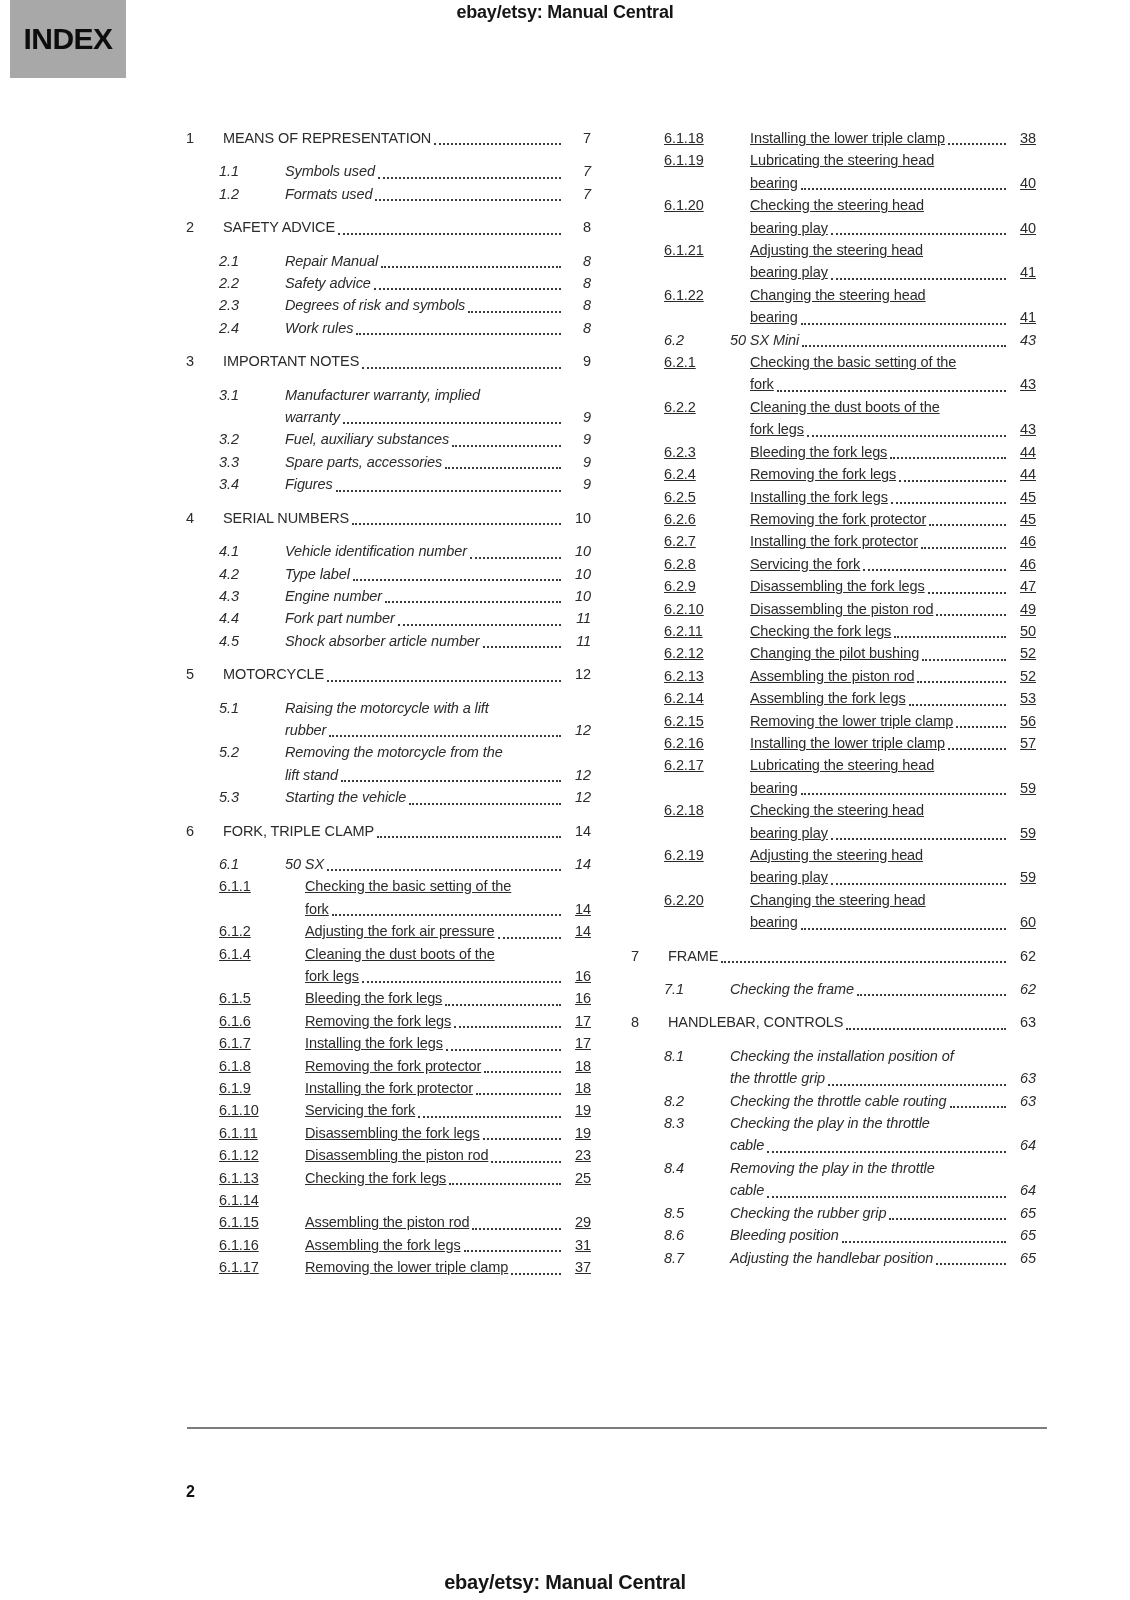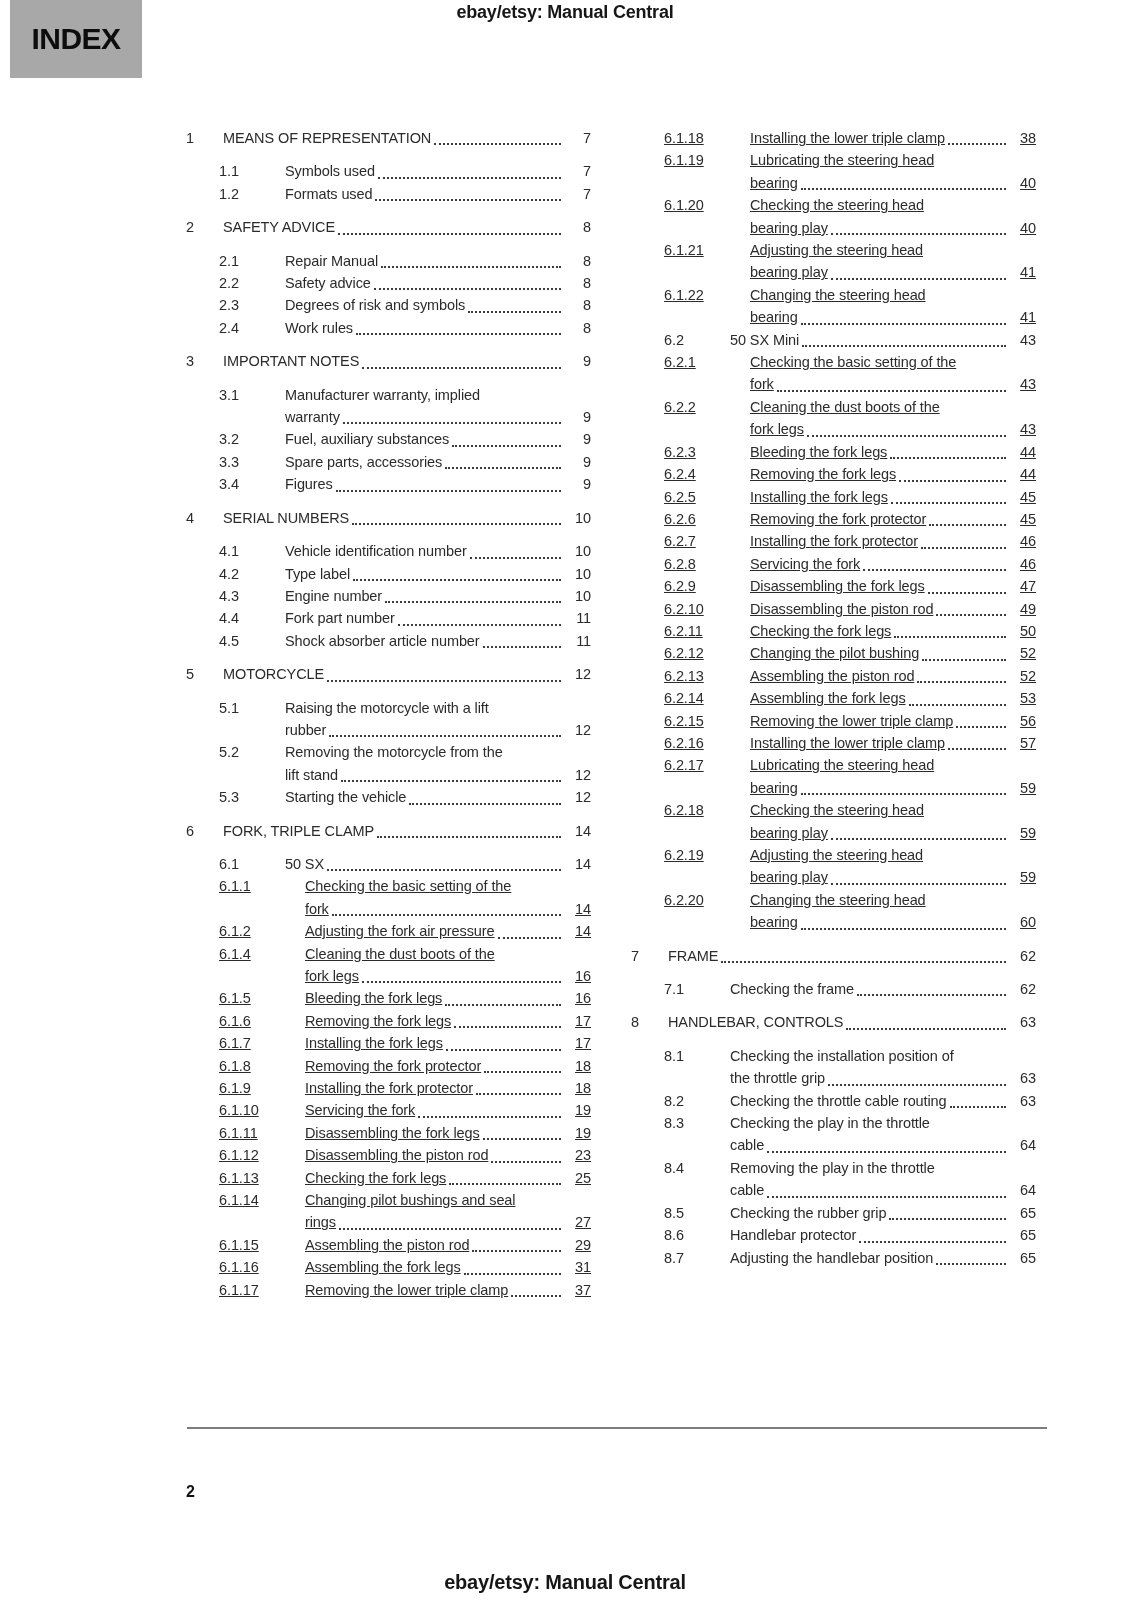--- a/index.html
+++ b/index.html
@@ -10,21 +10,21 @@
   }
   .page { position:absolute; inset:0; background:#fff;padding-left:28px; }
 
   .header {
     position:absolute; top:2px; left:0; width:100%;
     text-align:center; font-size:18px; font-weight:600;
     letter-spacing:-0.2px; color:#161616;
   }
 
   .index-box {
-    position:absolute; left:10px; top:0; width:132px; height:78px;
+    position:absolute; left:10px; top:0; width:116px; height:78px;
     display:flex; align-items:center; justify-content:center;
   }
   .index-box .index-text {
     font-size:30px; font-weight:700; letter-spacing:-0.5px; color:#0d0d0d;
   }
 
   .toc {
     position:absolute; left:186px; top:127px; width:850px;
     display:flex; gap:40px;
     font-size:14.5px; line-height:22.4px; letter-spacing:-0.1px;
@@ -38,21 +38,21 @@
   .line .text { white-space:nowrap; flex:0 0 auto; }
   .line .dots {
     flex:1 1 auto; min-width:12px; align-self:flex-end;
     border-bottom:2px dotted #3c3c3c; margin:0 4px 4px 3px;
   }
   .line .pg { flex:0 0 26px; text-align:right; }
 
   .level-1 { margin:11px 0; }
   .col > .entry.level-1:first-child { margin-top:0; }
   .level-1 .num { width:37px; }
-  .level-2 { padding-left:33px; }
+  .level-2 { padding-left:33px;font-style:italic; }
   .level-2 .num { width:66px; }
   .level-3 { padding-left:33px;text-decoration:underline; }
   .level-3 .num { width:86px; }
 
   .rule {
     position:absolute; left:187px; top:1427px; width:860px; height:2px;
     background:#7d7d7d;
   }
   .pagenum {
     position:absolute; left:186px; top:1483px;
@@ -459,30 +459,20 @@
           <div class="body">
             <div class="line">
               <span class="text">Checking the fork legs</span>
               <span class="dots"></span>
               <span class="pg">25</span>
             </div>
           </div>
         </div>
         <div class="entry level-3">
           <span class="num">6.1.14</span>
-          <div class="body">
-            <div class="line">
-              <span class="text">Changing pilot bushings and seal</span>
-            </div>
-            <div class="line">
-              <span class="text">rings</span>
-              <span class="dots"></span>
-              <span class="pg">27</span>
-            </div>
-          </div>
         </div>
         <div class="entry level-3">
           <span class="num">6.1.15</span>
           <div class="body">
             <div class="line">
               <span class="text">Assembling the piston rod</span>
               <span class="dots"></span>
               <span class="pg">29</span>
             </div>
           </div>
@@ -885,21 +875,21 @@
               <span class="text">Checking the rubber grip</span>
               <span class="dots"></span>
               <span class="pg">65</span>
             </div>
           </div>
         </div>
         <div class="entry level-2">
           <span class="num">8.6</span>
           <div class="body">
             <div class="line">
-              <span class="text">Handlebar protector</span>
+              <span class="text">Bleeding position</span>
               <span class="dots"></span>
               <span class="pg">65</span>
             </div>
           </div>
         </div>
         <div class="entry level-2">
           <span class="num">8.7</span>
           <div class="body">
             <div class="line">
               <span class="text">Adjusting the handlebar position</span>

